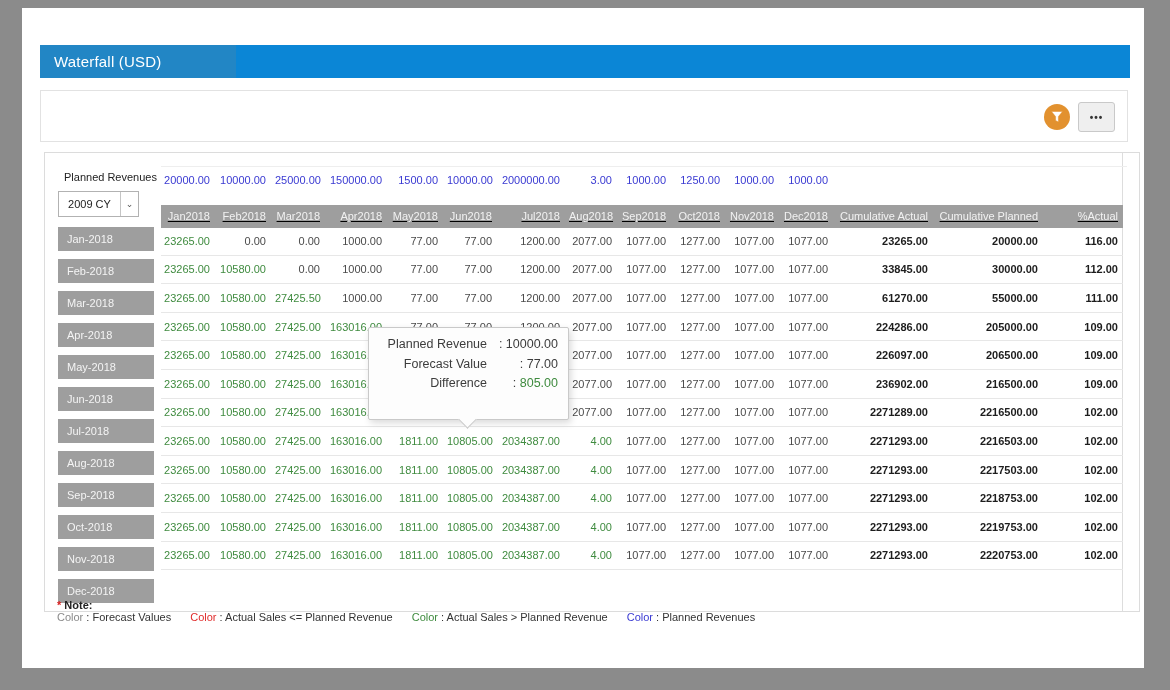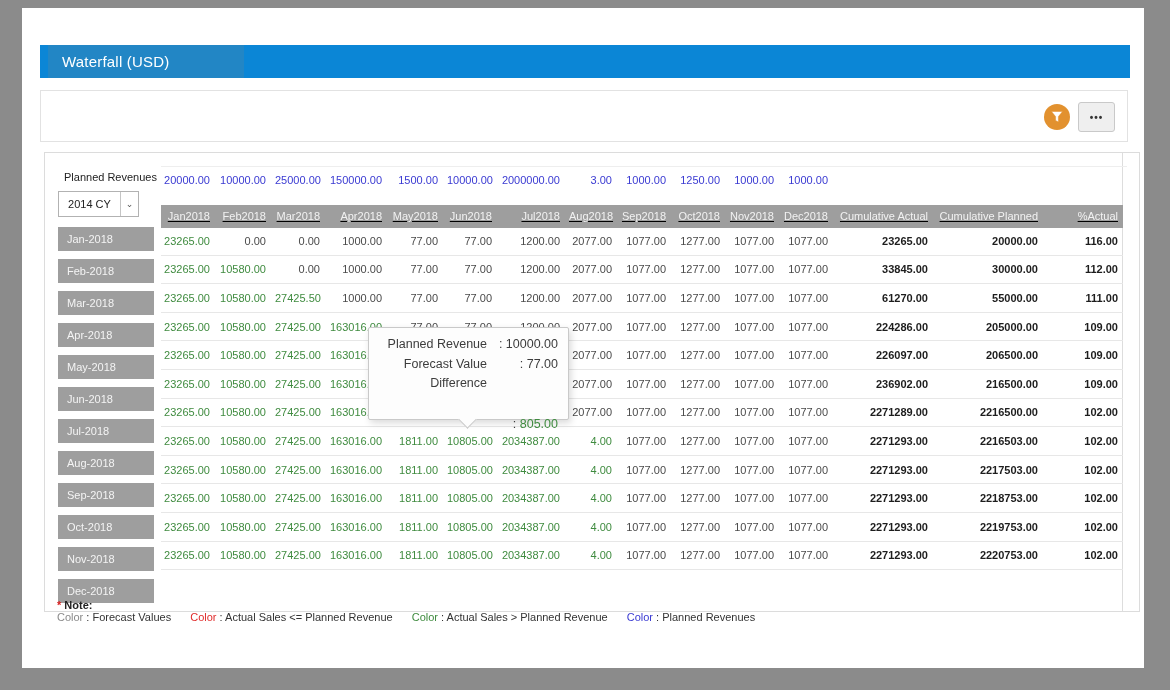--- a/index.html
+++ b/index.html
@@ -13,21 +13,21 @@
   .window {
     position:absolute; left:22px; top:8px; width:1122px; height:660px;
     background:#fff;
   }
   
   .titlebar {
     position:absolute; left:18px; top:37px; width:1090px; height:33px;
     background:#0b86d6;
   }
   .titletab {
-    position:absolute; left:8px; top:0; width:196px; height:33px;
+    position:absolute; left:0; top:0; width:196px; height:33px;
     background:#2286c5; display:flex; align-items:center; padding-left:14px;
   }
   .titletab span { color:#fff; font-size:15px; letter-spacing:.2px; }
 
   
   .toolbar {
     position:absolute; left:18px; top:82px; width:1088px; height:52px;
     border:1px solid #e2e2e2; background:#fff;
   }
   .filter-btn {
@@ -98,21 +98,21 @@
     position:absolute; left:368px; top:327px; width:201px; height:93px;
     background:#fdfdfd; border:1px solid #c9c9c9; border-radius:2px;
     box-shadow:2px 3px 7px rgba(0,0,0,.15); padding:7px 10px 8px 14px; z-index:9;text-align:right;
   }
   .tooltip::after {
     content:""; position:absolute; left:92px; bottom:-7px; width:12px; height:12px;
     background:#fdfdfd; border-right:1px solid #c9c9c9; border-bottom:1px solid #c9c9c9;
     transform:rotate(45deg);
   }
   .tip-row { display:grid; grid-template-columns:104px 1fr; font-size:12.5px; color:#3c3c3c; line-height:19.5px; }
-  .tip-row .v.green { color:#3f8b3f;margin-top:41px; }
+  .tip-row .v.green { color:#3f8b3f; }
 </style>
 </head>
 <body>
 
 <div class="window">
 
   <div class="titlebar">
     <div class="titletab">
       <span>Waterfall (USD)</span>
     </div>
@@ -127,21 +127,21 @@
     <div class="more-btn">
       <span>•••</span>
     </div>
   </div>
 
   <div class="tablebox">
 
     <div class="planned-label">Planned Revenues</div>
 
     <div class="year-select">
-      <span class="val">2014 CY</span>
+      <span class="val">2009 CY</span>
       <span class="arrow">⌄</span>
     </div>
 
     <div class="row-labels">
         <div class="rowlabel">Jan-2018</div>
         <div class="rowlabel">Feb-2018</div>
         <div class="rowlabel">Mar-2018</div>
         <div class="rowlabel">Apr-2018</div>
         <div class="rowlabel">May-2018</div>
         <div class="rowlabel">Jun-2018</div>

